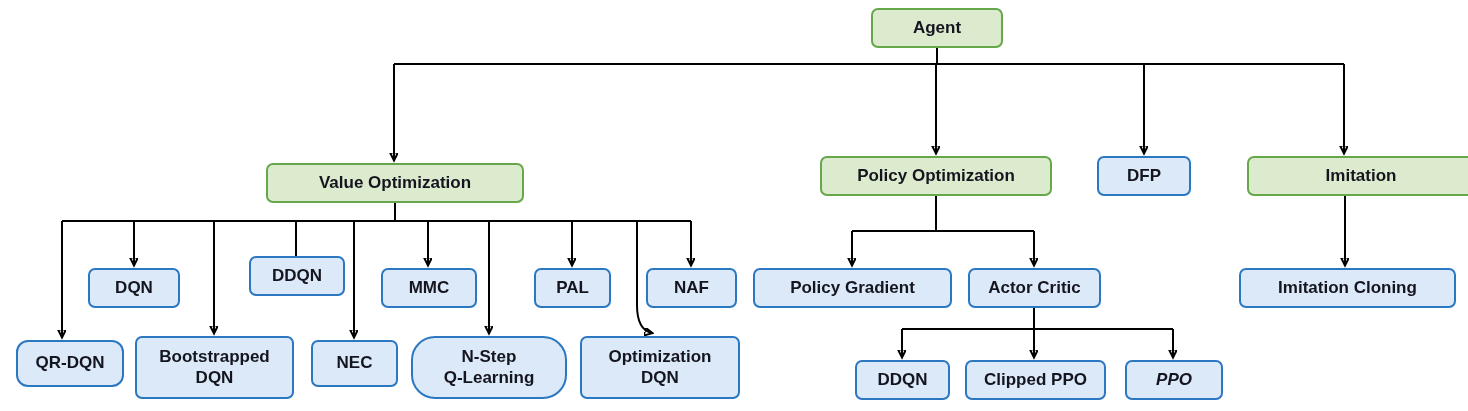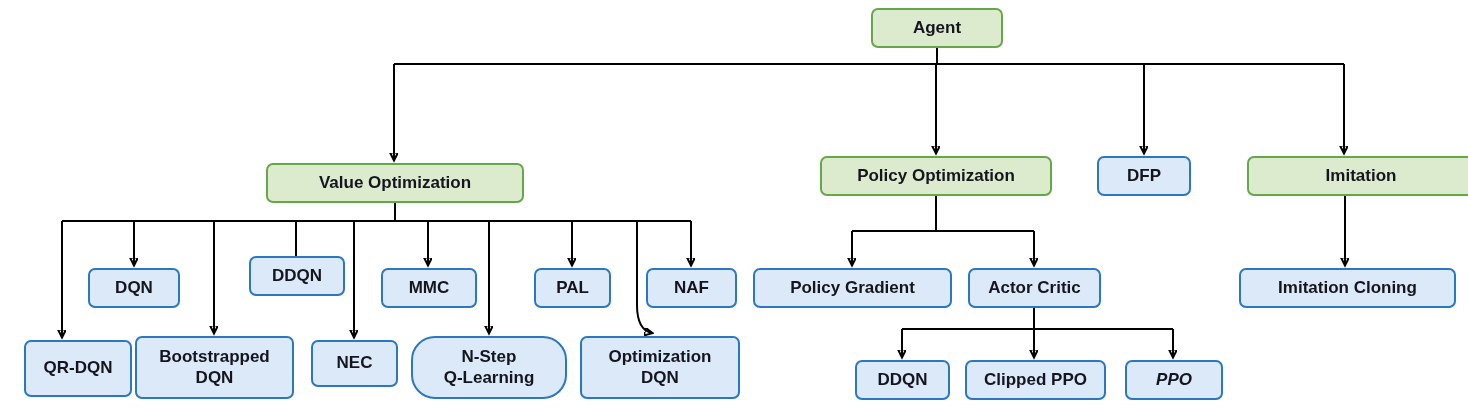--- a/index.html
+++ b/index.html
@@ -94,21 +94,21 @@
   <div class="node green" style="left:820px; top:156px;  width:232px; height:40px;">Policy Optimization</div>
   <div class="node blue" style="left:1097px; top:156px; width:94px;  height:40px;">DFP</div>
   <div class="node green" style="left:1231px; top:156px; width:228px; height:40px;margin-left:16px;">Imitation</div>
 
   <div class="node blue" style="left:88px;  top:268px;  width:92px;  height:40px;">DQN</div>
   <div class="node blue" style="left:249px; top:256px;  width:96px;  height:40px;">DDQN</div>
   <div class="node blue" style="left:381px; top:268px;  width:96px;  height:40px;">MMC</div>
   <div class="node blue" style="left:534px; top:268px;  width:77px;  height:40px;">PAL</div>
   <div class="node blue" style="left:646px; top:268px;  width:91px;  height:40px;">NAF</div>
 
-  <div class="node blue" style="left:24px;   top:340px;  width:108px; height:57px;">QR-DQN</div>
+  <div class="node blue" style="left:16px;   top:340px;  width:108px; height:47px;border-radius:12px;">QR-DQN</div>
   <div class="node blue" style="left:135px; top:336px;  width:159px; height:63px;">Bootstrapped
 DQN</div>
   <div class="node blue" style="left:311px; top:340px;  width:87px;  height:47px;">NEC</div>
   <div class="node blue" style="left:411px; top:336px;  width:156px; height:63px;border-radius:24px;">N-Step
 Q-Learning</div>
   <div class="node blue" style="left:580px; top:336px;  width:160px; height:63px;">Optimization
 DQN</div>
 
   <div class="node blue" style="left:753px; top:268px;  width:199px; height:40px;">Policy Gradient</div>
   <div class="node blue" style="left:968px; top:268px;  width:133px; height:40px;">Actor Critic</div>

